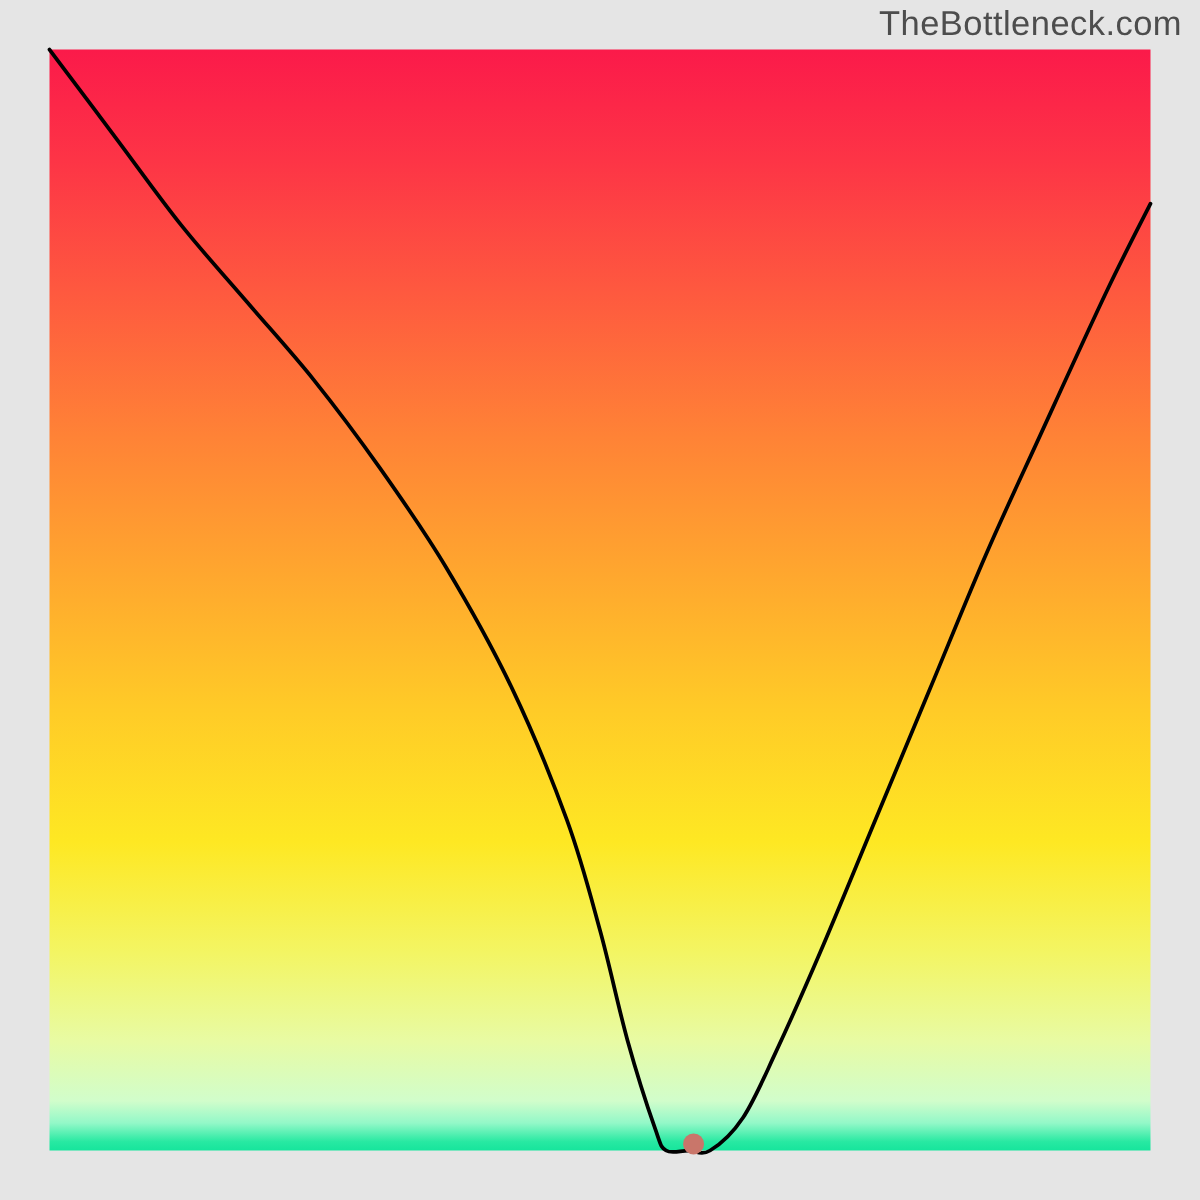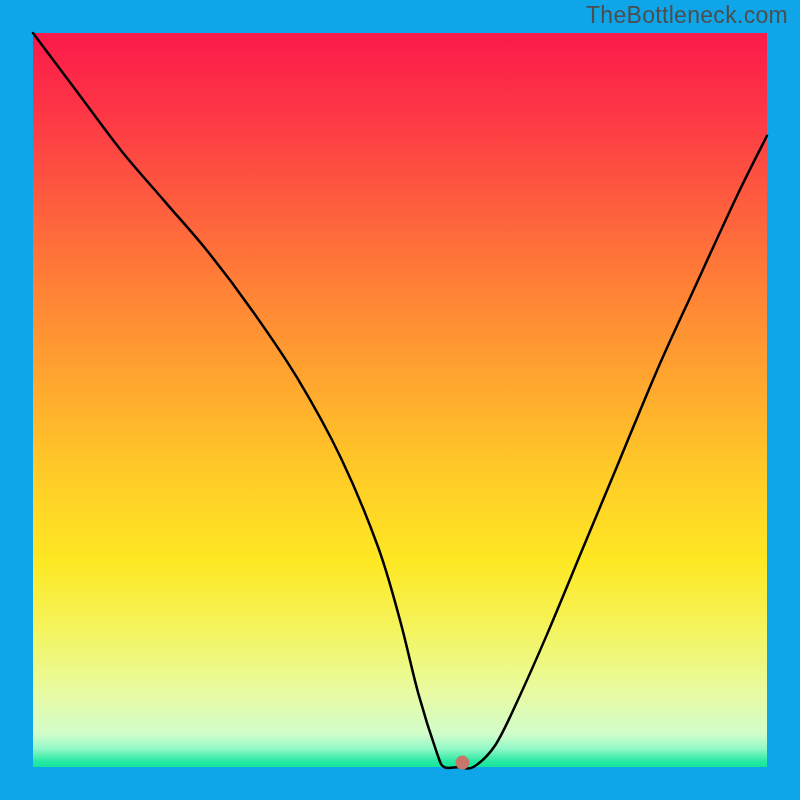--- a/index.html
+++ b/index.html
@@ -10,21 +10,21 @@
     background: #000000;
     overflow: hidden;
     font-family: Arial, Helvetica, sans-serif;
   }
   .frame {
     position: absolute;
     left: 0;
     top: 0;
     width: 800px;
     height: 800px;
-    background: #0ea5e9;
+    background: #e5e5e5;
   }
   .watermark {
     position: absolute;
     top: 2px;
     right: 12px;
     color: #4d4d4d;
     font-size: 23px;
     font-weight: 500;
     letter-spacing: 0.3px;
     font-family: Arial, Helvetica, sans-serif;

